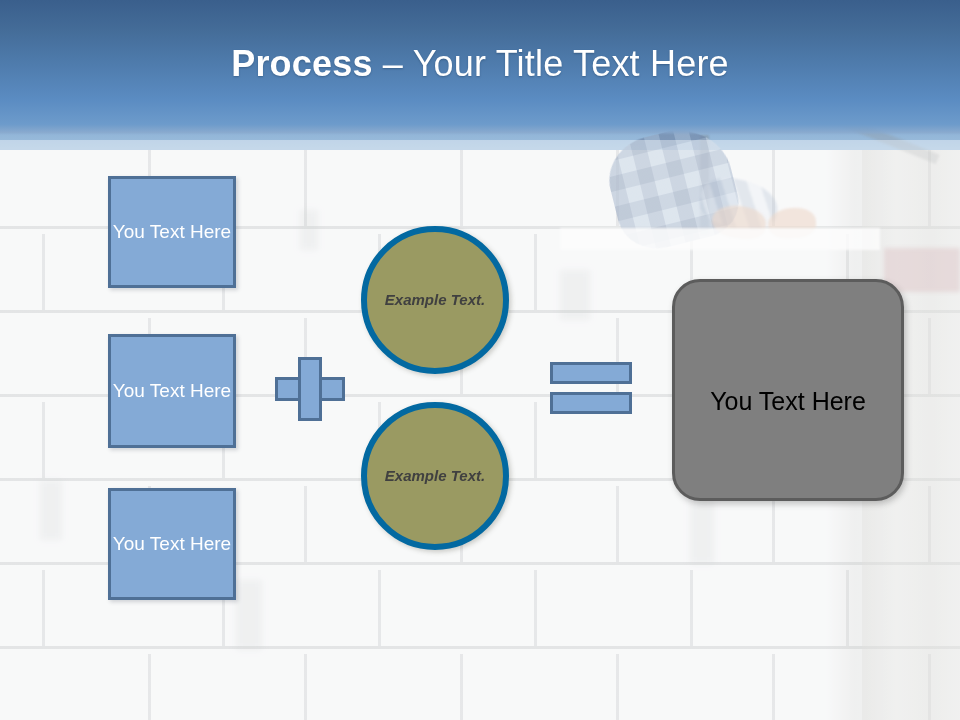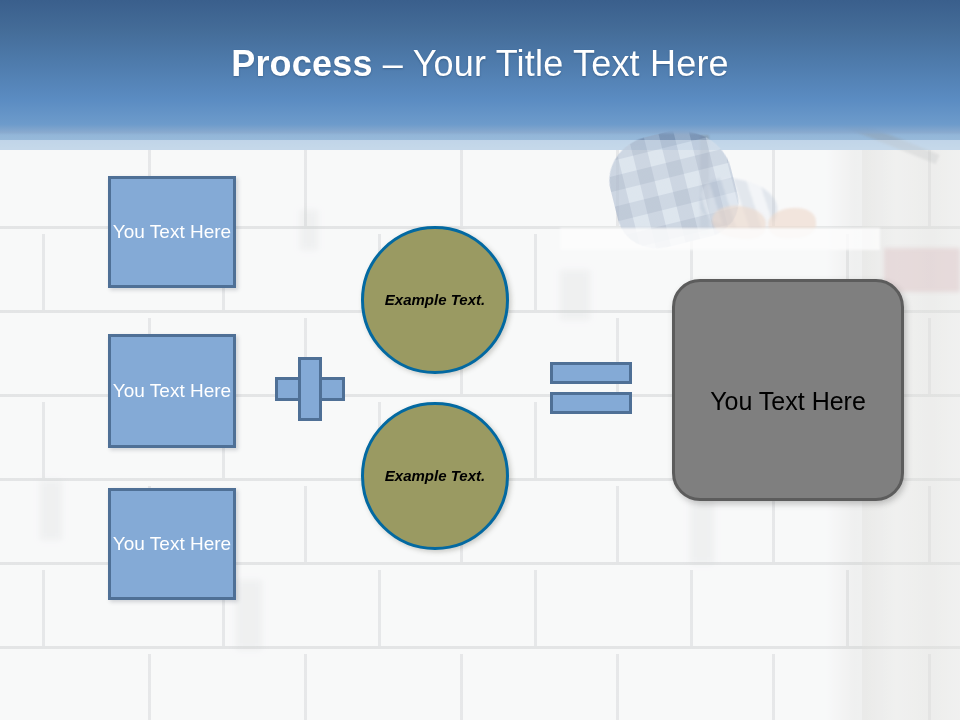--- a/index.html
+++ b/index.html
@@ -196,23 +196,23 @@
     left: 26px; top: 23px; width: 18px; height: 18px;
     background: #84aad6;
   }
 
   
   .olive-circle {
     position: absolute;
     width: 148px; height: 148px;
     border-radius: 50%;
     background: #9a9a62;
-    border: 3px solid #0369a1;
-    box-sizing: border-box;
-    color: #000000;
+    border: 6px solid #0369a1;
+    box-sizing: border-box;
+    color: #404040;
     font-size: 15px;
     font-weight: bold;
     font-style: italic;
     line-height: 1.5;
     text-align: center;
     display: flex;
     align-items: center;
     justify-content: center;
     box-shadow: 2px 2px 5px rgba(60,60,45,0.25);
   }

